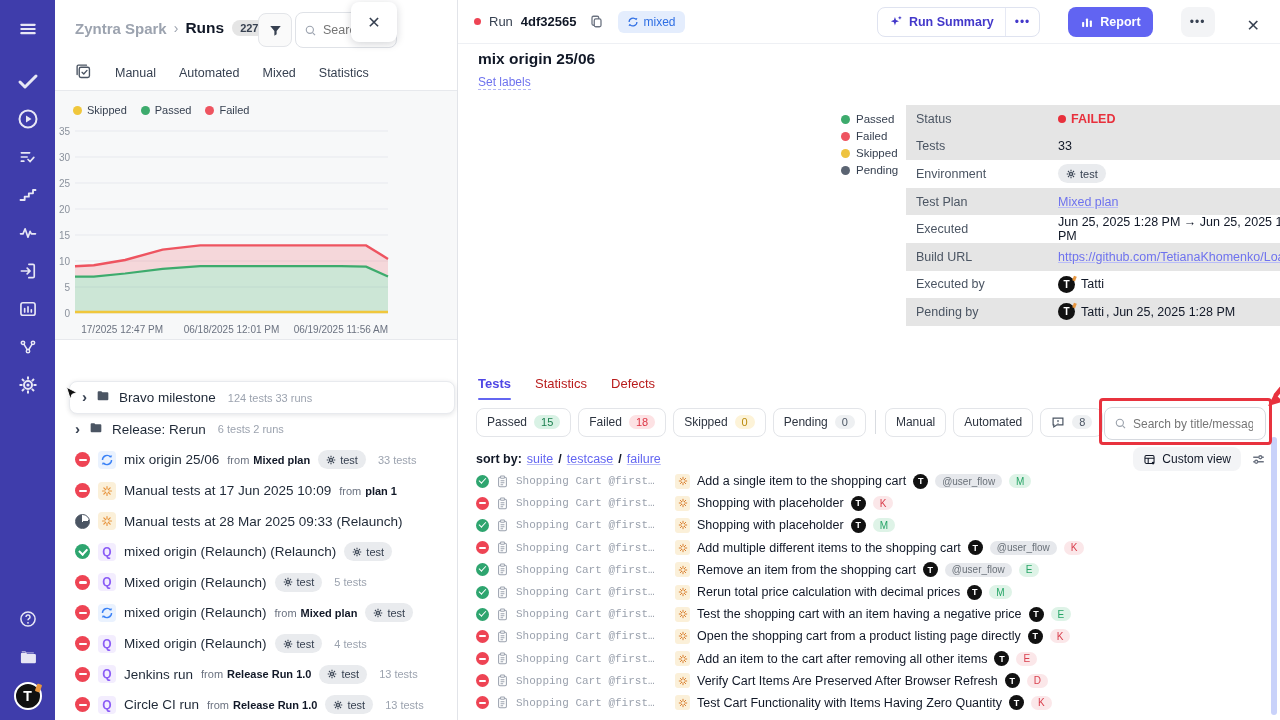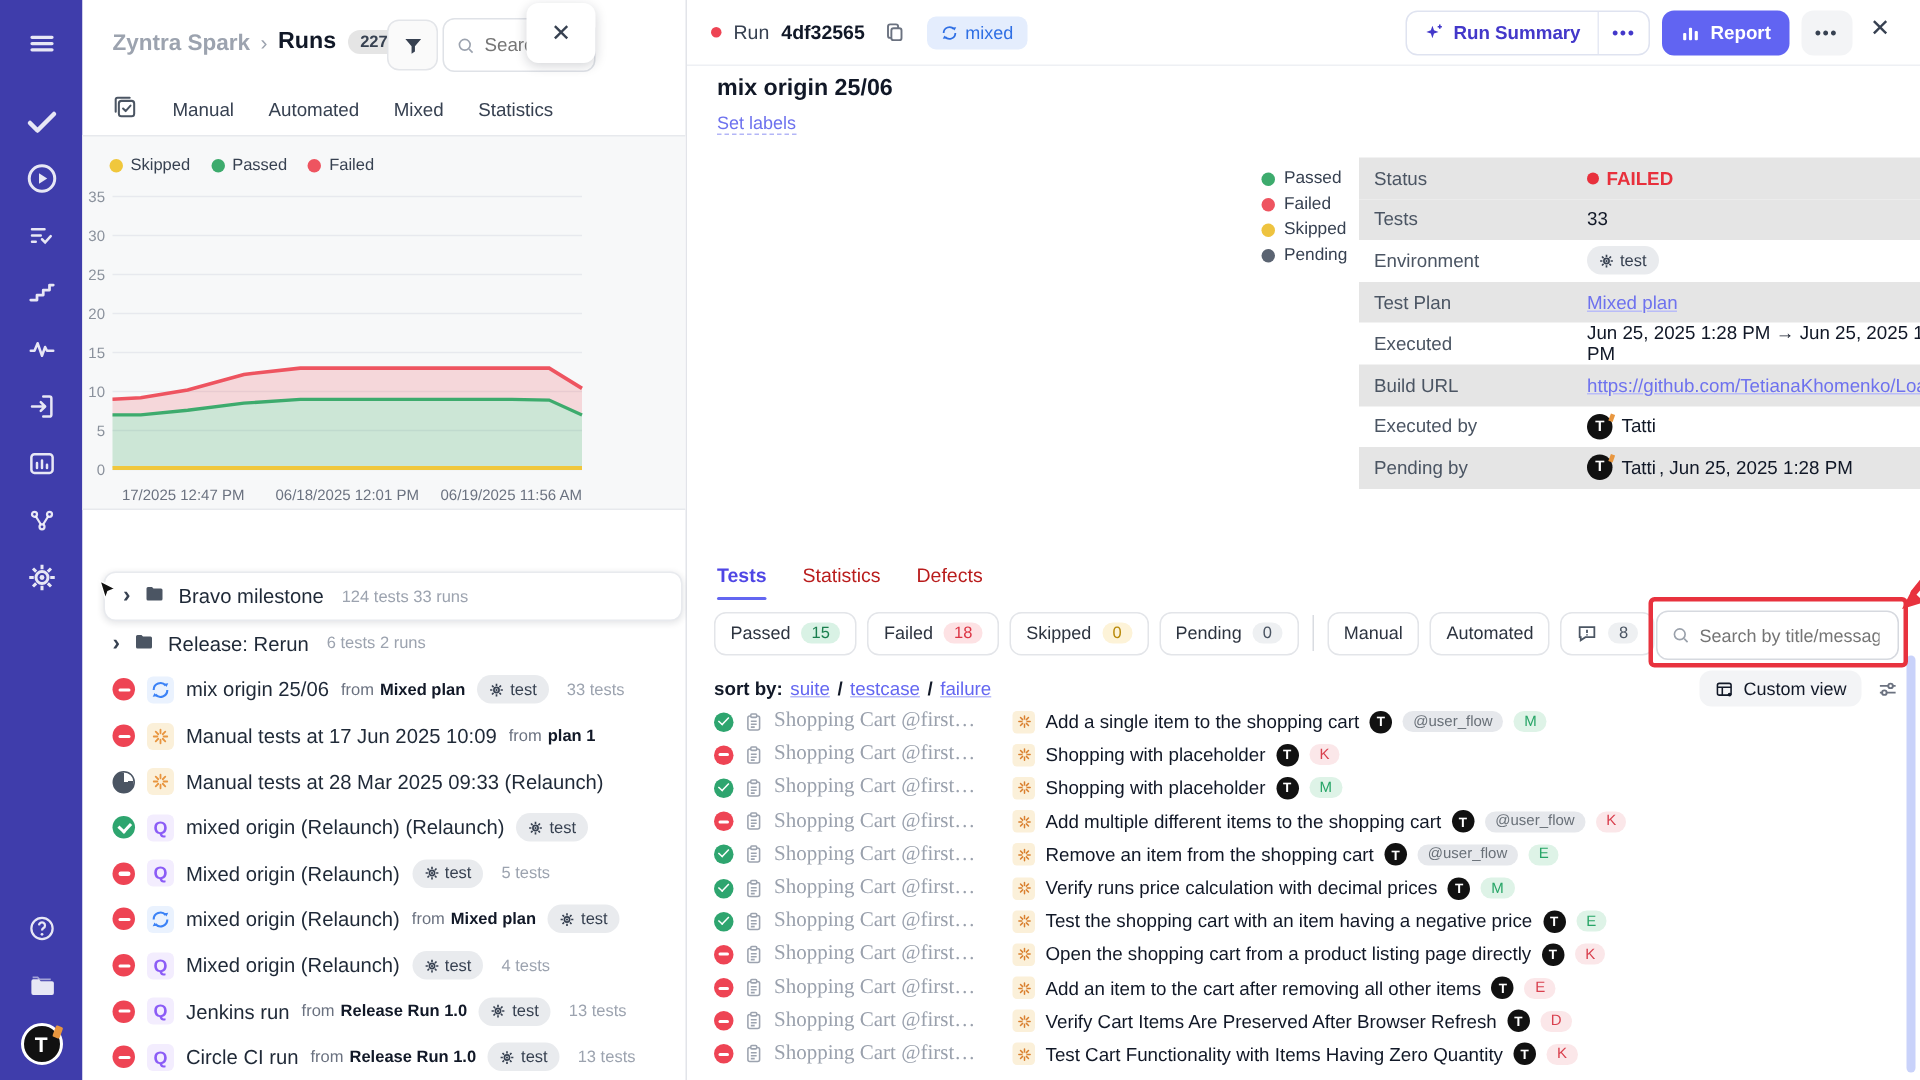--- a/index.html
+++ b/index.html
@@ -67,21 +67,21 @@
   
   .right-panel { position:relative; flex:1; background:#fff; overflow:hidden; }
   .rp-header { position:absolute; top:0; left:0; right:0; height:44px; display:flex; align-items:center; padding:0 16px; border-bottom:1px solid #eef0f4; gap:8px; }
   .red-dot { width:7px; height:7px; border-radius:50%; background:#ee4454; }
   .run-label { font-size:13px; color:#374151; }
   .run-id { font-size:13px; font-weight:700; color:#111827; }
   .copy-btn { color:#6b7280; display:flex; cursor:pointer; margin-left:4px; }
   .copy-btn svg { width:15px; height:15px; }
   .mixed-chip { background:#e4edfd; color:#2f6fe4; font-size:12px; border-radius:6px; height:22px; display:inline-flex; align-items:center; gap:5px; padding:0 9px; margin-left:6px; cursor:pointer; }
   .mixed-chip svg { width:12px; height:12px; }
-  .rp-header-right { margin-left:auto; display:flex; align-items:flex-start; gap:8px; }
+  .rp-header-right { margin-left:auto; display:flex; align-items:flex-end; gap:28px; }
   .summary-group { display:flex; align-items:center; border:1px solid #dfe3f0; border-radius:8px; height:30px; overflow:hidden; background:#fff; }
   .summary-main { display:flex; align-items:center; gap:6px; padding:0 11px; color:#4338ca; font-size:12.5px; font-weight:700; cursor:pointer; }
   .summary-main svg { width:14px; height:14px; }
   .summary-more { border-left:1px solid #e6e9f4; padding:0 9px; color:#4338ca; font-size:12px; letter-spacing:1px; cursor:pointer; height:100%; display:flex; align-items:center; }
   .report-btn { background:#6164f2; color:#fff; border:none; border-radius:8px; height:30px; display:flex; align-items:center; gap:6px; padding:0 12px; font-size:12.5px; font-weight:700; font-family:inherit; cursor:pointer; }
   .report-btn svg { width:14px; height:14px; }
   .more-btn { background:#f3f4f6; border:none; border-radius:8px; height:30px; width:34px; color:#374151; font-size:12px; letter-spacing:1px; cursor:pointer; }
   .close-x { font-size:16px; color:#374151; cursor:pointer; padding:2px 4px; }
 
   .rp-title-block { position:absolute; top:50px; left:20px; }
@@ -135,21 +135,21 @@
 
   .tests-list { position:absolute; top:470px; left:18px; right:14px; }
   .test-row { height:22.2px; display:flex; align-items:center; gap:7px; white-space:nowrap; overflow:hidden; cursor:pointer; }
   .tst { width:13px; height:13px; border-radius:50%; position:relative; flex-shrink:0; }
   .tst.p { background:#2ea56f; }
   .tst.p::after { content:""; position:absolute; left:3px; top:3px; width:5.5px; height:3px; border-left:1.8px solid #fff; border-bottom:1.8px solid #fff; transform:rotate(-47deg); }
   .tst.f { background:#ee4454; }
   .tst.f::after { content:""; position:absolute; left:3px; top:5.5px; width:7px; height:2px; background:#fff; border-radius:2px; }
   .clip-ic { color:#9ca3af; display:flex; flex-shrink:0; }
   .clip-ic svg { width:13px; height:13px; }
-  .suite { font-family:Liberation Serif, serif; font-size:14px; color:#9aa1ad; width:152px; flex-shrink:0; overflow:hidden; }
+  .suite { font-family:Liberation Mono, monospace; font-size:11px; color:#9aa1ad; width:152px; flex-shrink:0; overflow:hidden; }
   .t-burst { width:15px; height:15px; border-radius:3px; background:#fbf0d9; color:#d97f2e; display:flex; align-items:center; justify-content:center; flex-shrink:0; }
   .t-burst svg { width:10px; height:10px; }
   .t-title { font-size:12.5px; color:#111827; }
   .t-avatar { width:15px; height:15px; border-radius:50%; background:#111; color:#fff; font-size:9px; font-weight:700; display:inline-flex; align-items:center; justify-content:center; flex-shrink:0; }
   .lbl { border-radius:8px; font-size:10px; padding:1.5px 7px; flex-shrink:0; }
   .lbl-gray { background:#e6e8ec; color:#697078; }
   .lbl-green { background:#def3e7; color:#27a567; }
   .lbl-red { background:#fbe7e9; color:#d9404e; }
 
   
@@ -759,21 +759,21 @@
               <rect x="7" y="1.5" width="6" height="3.5" rx="1" fill="#fff"></rect>
               <path d="M7 9h6M7 12h6M7 15h4"></path>
             </svg>
           </span>
     <span class="suite">Shopping Cart @first…</span>
     <span class="t-burst">
             <svg viewBox="0 0 20 20" fill="none" stroke="currentColor" stroke-width="2" stroke-linecap="round">
               <path d="M10 2.5v4M10 13.5v4M2.5 10h4M13.5 10h4M4.7 4.7l2.8 2.8M12.5 12.5l2.8 2.8M15.3 4.7l-2.8 2.8M7.5 12.5l-2.8 2.8"></path>
             </svg>
           </span>
-    <span class="t-title">Verify runs price calculation with decimal prices</span>
+    <span class="t-title">Rerun total price calculation with decimal prices</span>
     <span class="t-avatar">T</span>
     <span class="lbl lbl-green">M</span>
         </div>
         <div class="test-row">
     <span class="tst p"></span>
     <span class="clip-ic">
             <svg viewBox="0 0 20 20" fill="none" stroke="currentColor" stroke-width="1.6">
               <rect x="4" y="3.5" width="12" height="14.5" rx="2"></rect>
               <rect x="7" y="1.5" width="6" height="3.5" rx="1" fill="#fff"></rect>
               <path d="M7 9h6M7 12h6M7 15h4"></path>

